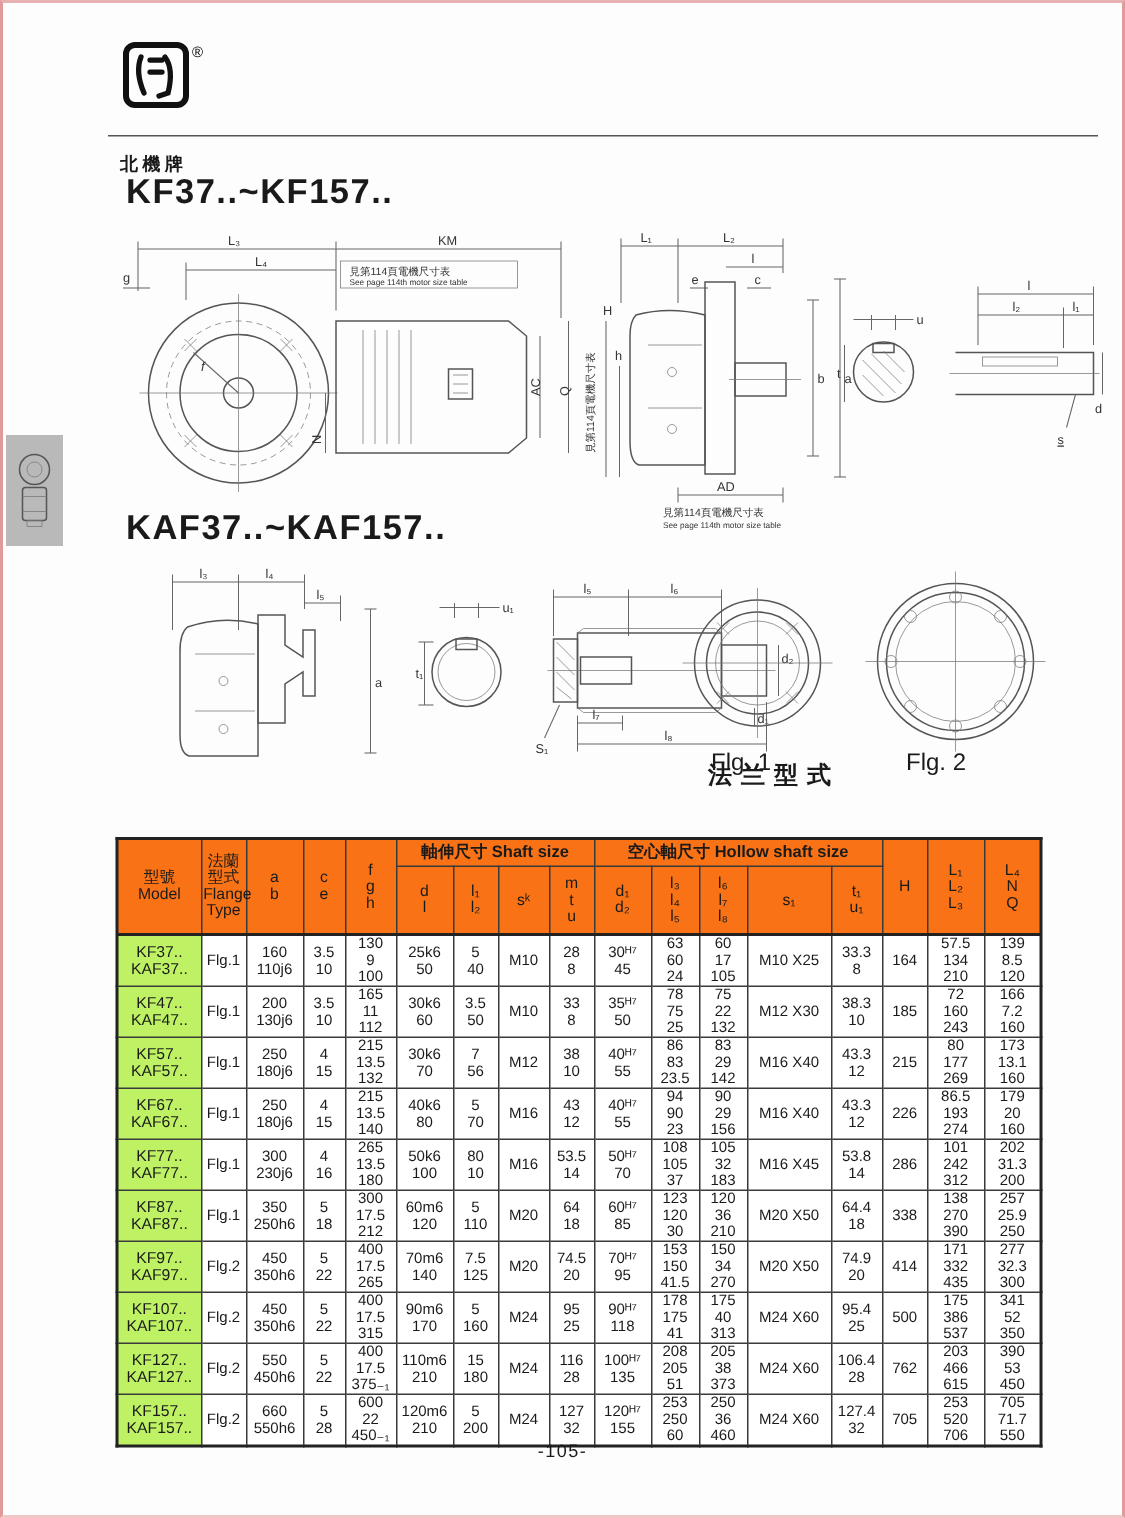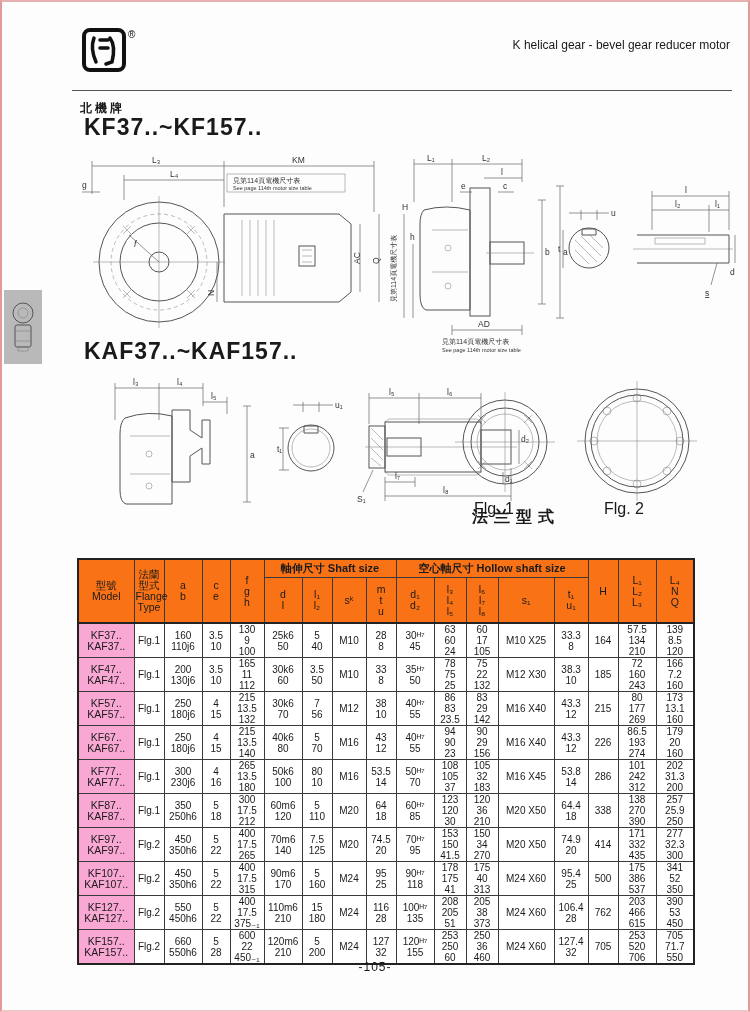--- a/index.html
+++ b/index.html
@@ -35,40 +35,39 @@
   .flange-caption{position:absolute;left:470px;top:505px;font-size:16px;letter-spacing:6px;font-weight:bold;}
   .figcap{position:absolute;font-size:16px;}
   
   .spec-table{position:absolute;left:75px;top:556px;border-collapse:collapse;table-layout:fixed;width:614px;}
   .spec-table th,.spec-table td{border:1px solid #3a3a3a;padding:0 1px;text-align:center;
       font-size:10px;line-height:11px;white-space:pre-line;vertical-align:middle;}
   .spec-table thead th{background:#f97316;font-weight:normal;font-size:10.5px;}
   .spec-table thead .grp{font-size:11px;font-weight:bold;height:17px;margin-left:27px;}
   .spec-table thead tr:last-child th{height:44px;}
   .spec-table tbody td{height:33px;background:#fff;}
-  .spec-table tbody td.model-cell{background:#f9a8d4;font-size:10.5px;}
+  .spec-table tbody td.model-cell{background:#bef264;font-size:10.5px;}
   .spec-table{border:2px solid #222;}
   .spec-table thead{border-bottom:2px solid #222;}
   .page-num{position:absolute;left:0;right:0;top:958px;text-align:center;font-size:12px;letter-spacing:1px;}
 </style>
 </head>
 <body>
 
 <div class="page">
 
   <div class="logo-wrap">
     <svg width="60" height="50" viewBox="0 0 60 50">
       <rect x="4" y="2" width="40" height="40" rx="6" fill="none" stroke="#111" stroke-width="4"></rect>
       <path d="M14 10 q-4 10 2 24 M20 12 h8 M20 20 h8 M30 10 q6 8 2 24 l-6 2" fill="none" stroke="#111" stroke-width="3.5" stroke-linecap="round"></path>
       <text x="48" y="10" font-size="10">®</text>
     </svg>
     <div class="brand">北機牌</div>
   </div>
   <div class="title-block">
-    <div class="title-en">K helical gear - bevel gear reducer motor</div>
   </div>
   <div class="header-rule"></div>
 
   <div class="side-tab">
     <svg width="26" height="52" viewBox="0 0 26 52">
       <circle cx="13" cy="12" r="10" class="part"></circle>
       <circle cx="13" cy="12" r="5" class="thin"></circle>
       <rect x="5" y="24" width="16" height="22" rx="2" class="part"></rect>
       <line x1="5" y1="30" x2="21" y2="30" class="thin"></line>
       <line x1="5" y1="40" x2="21" y2="40" class="thin"></line>

